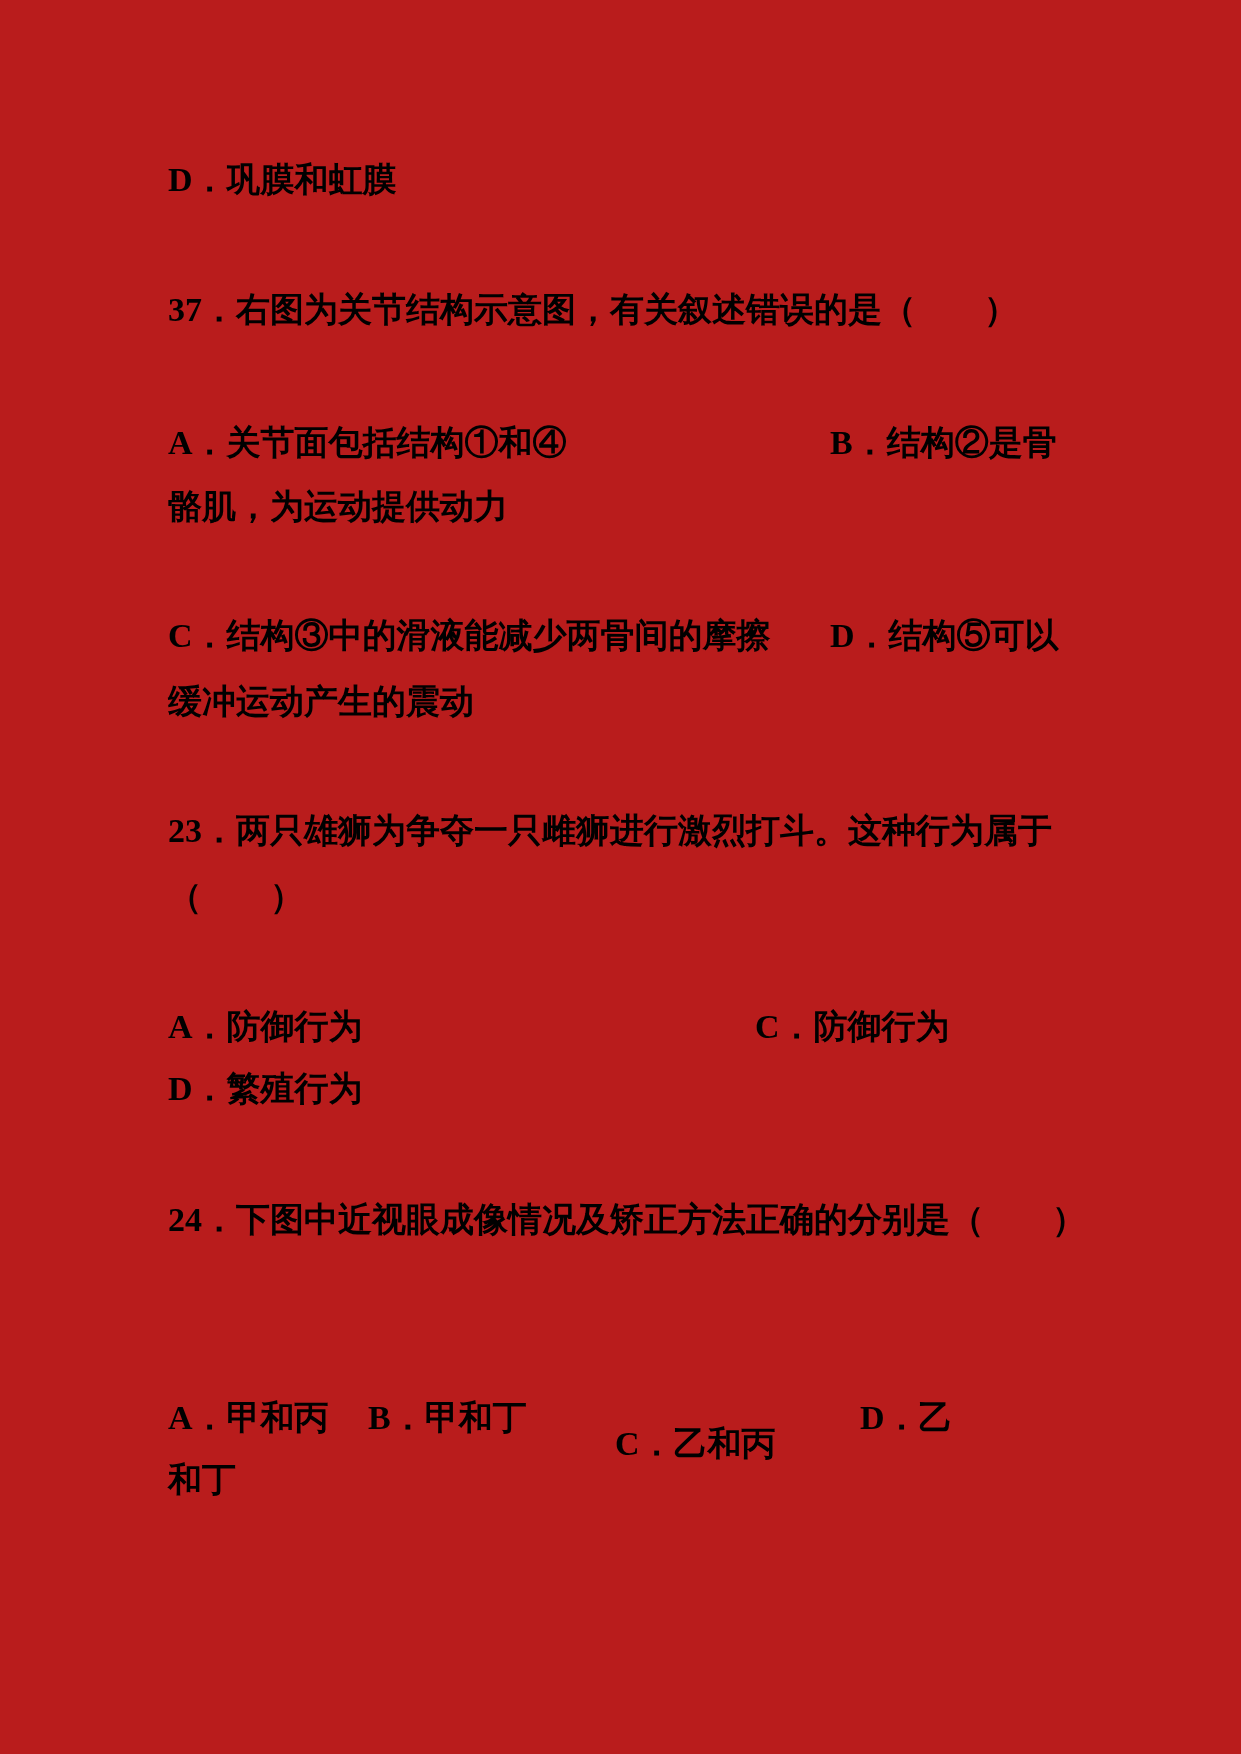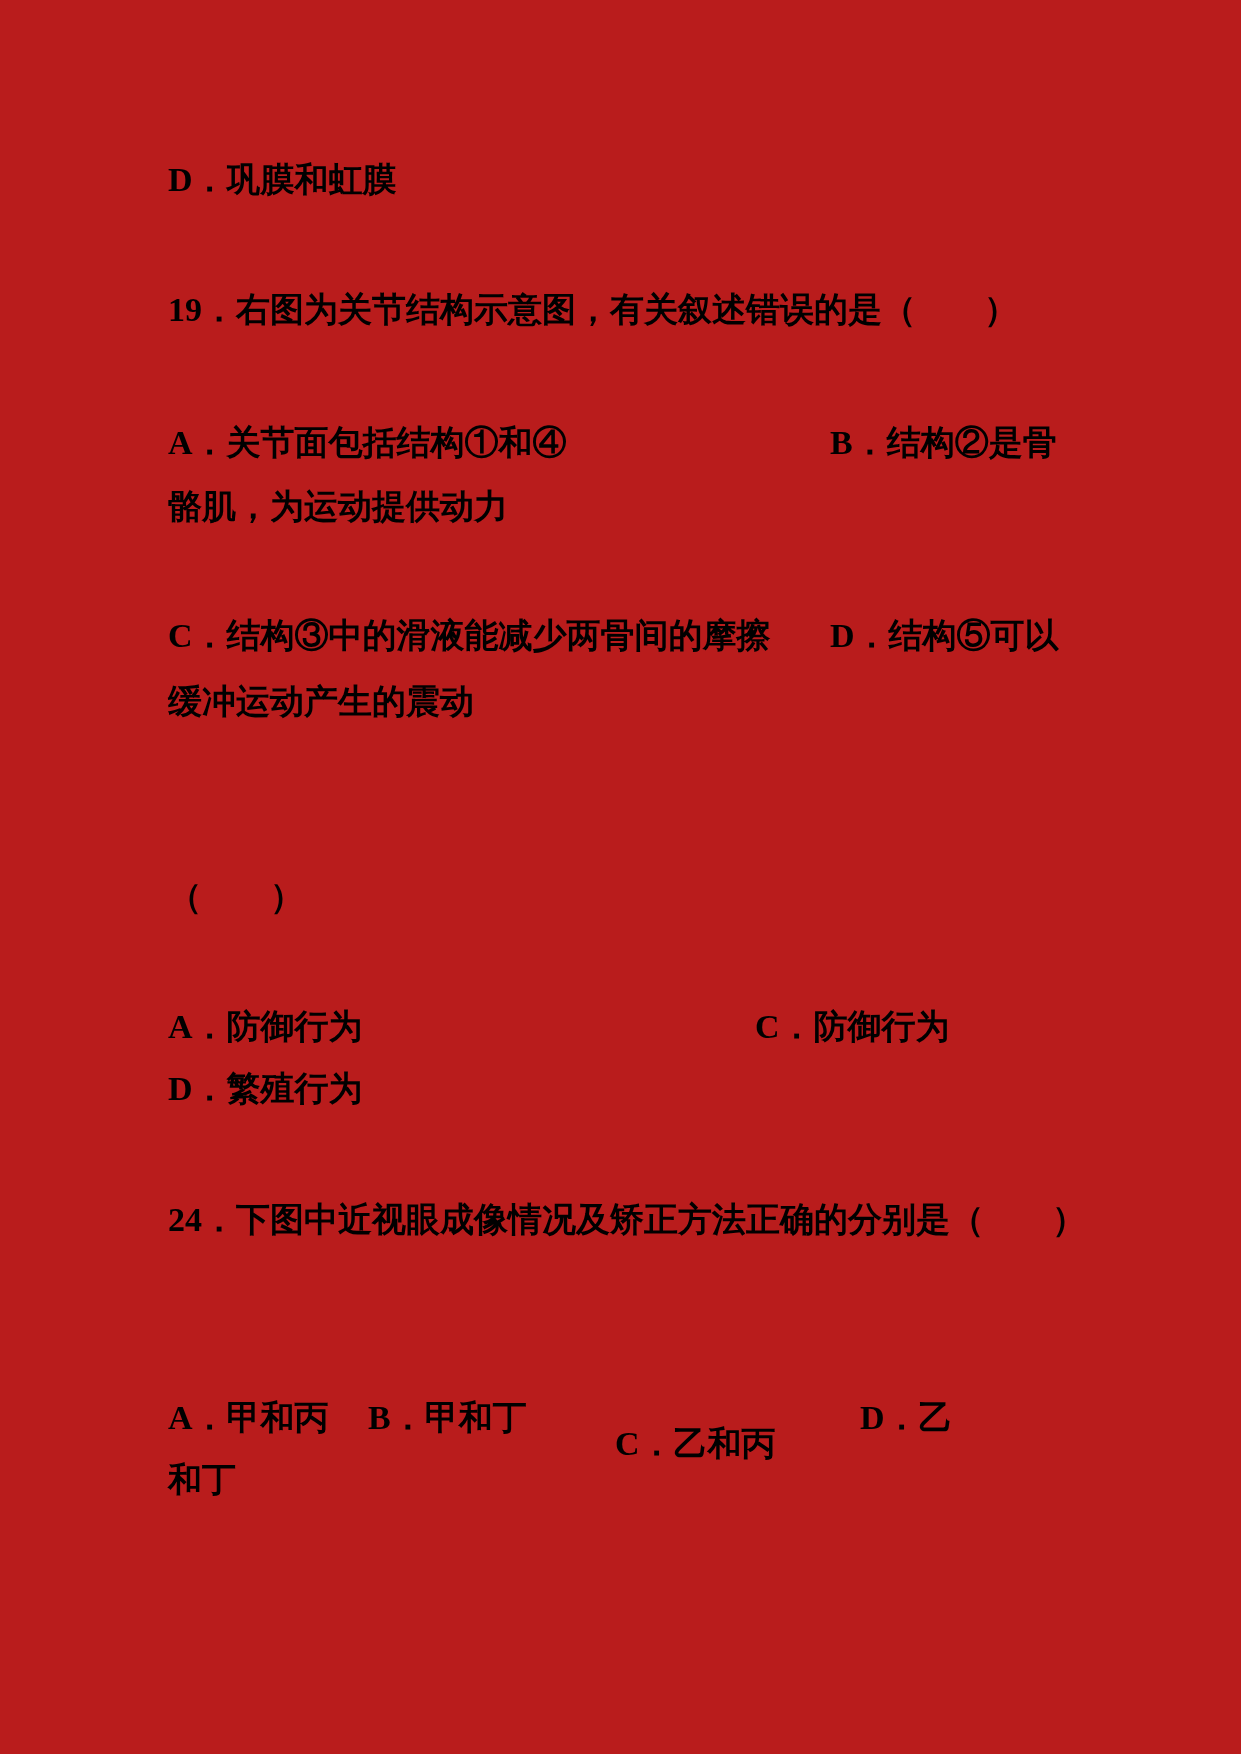--- a/index.html
+++ b/index.html
@@ -45,37 +45,40 @@
 </head>
 <body>
 
 <div class="page">
 
   <div class="line" style="top: 157px;">
     <span class="seg s0">D．巩膜和虹膜</span>
   </div>
 
   <div class="line" style="top: 287px;">
-    <span class="seg s0">19．右图为关节结构示意图，有关叙述错误的是（　　）</span>
+    <span class="seg s0">37．右图为关节结构示意图，有关叙述错误的是（　　）</span>
   </div>
   <div class="line" style="top: 420px;">
     <span class="seg s0">A．关节面包括结构①和④</span>
     <span class="seg q22-b">B．结构②是骨</span>
   </div>
   <div class="line" style="top: 484px;">
     <span class="seg s0">骼肌，为运动提供动力</span>
   </div>
   <div class="line" style="top: 613px;">
     <span class="seg s0">C．结构③中的滑液能减少两骨间的摩擦</span>
     <span class="seg q22-d">D．结构⑤可以</span>
   </div>
   <div class="line" style="top: 679px;">
     <span class="seg s0">缓冲运动产生的震动</span>
   </div>
 
+  <div class="line" style="top: 808px;">
+    <span class="seg s0">23．两只雄狮为争夺一只雌狮进行激烈打斗。这种行为属于</span>
+  </div>
   <div class="line" style="top: 874px;">
     <span class="seg s0">（　　）</span>
   </div>
   <div class="line" style="top: 1004px;">
     <span class="seg s0">A．防御行为</span>
     <span class="seg q23-c">C．防御行为</span>
   </div>
   <div class="line" style="top: 1066px;">
     <span class="seg s0">D．繁殖行为</span>
   </div>

